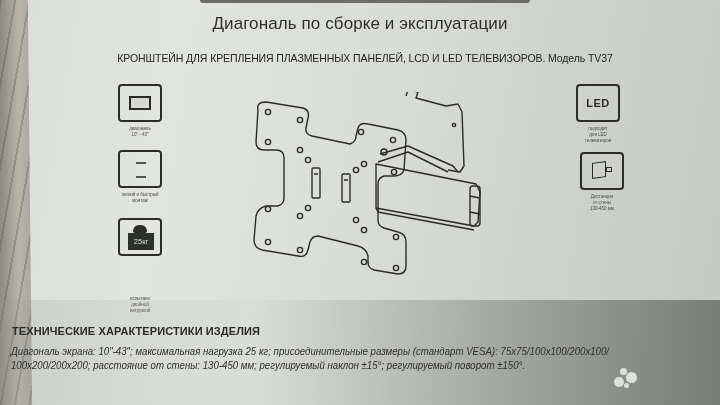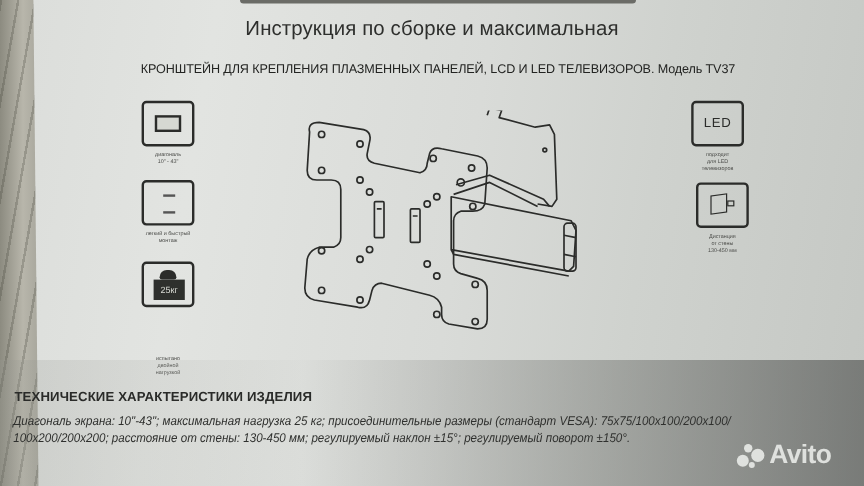--- a/index.html
+++ b/index.html
@@ -53,21 +53,21 @@
     }
     .screen-inner {
       width: 22px; height: 14px; border: 2px solid #2b2c2a; background: #d6d8d2;
     }
     .dash { position: absolute; left: 16px; width: 10px; height: 1.5px; background: #555; }
     .weight-top { position: absolute; top: 5px; left: 13px; width: 14px; height: 8px; background: #2b2c2a; border-radius: 6px 6px 2px 2px; }
     .weight-body {
       position: absolute; top: 13px; left: 8px; width: 26px; height: 17px; background: #2e302d;
       color: #d8dad4; font-size: 7.5px; display: flex; align-items: center; justify-content: center;
     }
-    .led-text { font-size: 11px; font-weight: normal; color: #2b2c2a; letter-spacing: 0.5px; }
+    .led-text { font-size: 11px; font-weight: bold; color: #2b2c2a; letter-spacing: 0.5px; }
     .wall-icon { position: relative; width: 24px; height: 18px; }
     .wall-icon .scr { position: absolute; left: 2px; top: 0; width: 14px; height: 16px; border: 1.5px solid #2b2c2a; transform: skewY(-8deg); }
     .wall-icon .arm { position: absolute; left: 16px; top: 5px; width: 6px; height: 5px; border: 1.5px solid #2b2c2a; }
     .diagram { position: absolute; left: 248px; top: 92px; }
     .specs-title {
       position: absolute; left: 12px; top: 325px;
       font-size: 11px; font-weight: bold; color: #2a2b29; letter-spacing: 0.1px;
     }
     .specs-line {
       position: absolute; left: 11px; font-size: 10.5px; font-style: italic; color: #2f302e; white-space: nowrap;
@@ -81,21 +81,21 @@
     .wm-dots span { position: absolute; background: #e9ebe8; border-radius: 50%; }
     .wm-text { font-size: 22px; font-weight: bold; letter-spacing: -0.5px; }
   </style>
 </head>
 <body>
 
 <div class="bg-left"></div>
 <div class="paper"></div>
 <div class="top-edge"></div>
 
-<div class="title">Инструкция по сборке и максимальная</div>
+<div class="title">Диагональ по сборке и эксплуатации</div>
 <div class="subtitle">КРОНШТЕЙН ДЛЯ КРЕПЛЕНИЯ ПЛАЗМЕННЫХ ПАНЕЛЕЙ, LCD И LED ТЕЛЕВИЗОРОВ. Модель TV37</div>
 
 <div class="feature" style="left:110px; top:84px;">
   <div class="box">
     <div class="screen-inner"></div>
   </div>
   <div class="cap">
     <div>диагональ</div>
     <div>10" - 43"</div>
   </div>
@@ -199,14 +199,13 @@
 <div class="specs-line" style="top:345px;">Диагональ экрана: 10"-43"; максимальная нагрузка 25 кг; присоединительные размеры (стандарт VESA): 75x75/100x100/200x100/</div>
 <div class="specs-line" style="top:359px;">100x200/200x200; расстояние от стены: 130-450 мм; регулируемый наклон ±15°; регулируемый поворот ±150°.</div>
 
 <div class="watermark">
   <div class="wm-dots">
     <span style="left:0; top:11px; width:10px; height:10px;"></span>
     <span style="left:6px; top:2px; width:7px; height:7px;"></span>
     <span style="left:12px; top:6px; width:11px; height:11px;"></span>
     <span style="left:10px; top:17px; width:5px; height:5px;"></span>
   </div>
-  <span class="wm-text">Avito</span>
 </div>
 
 </body></html>

